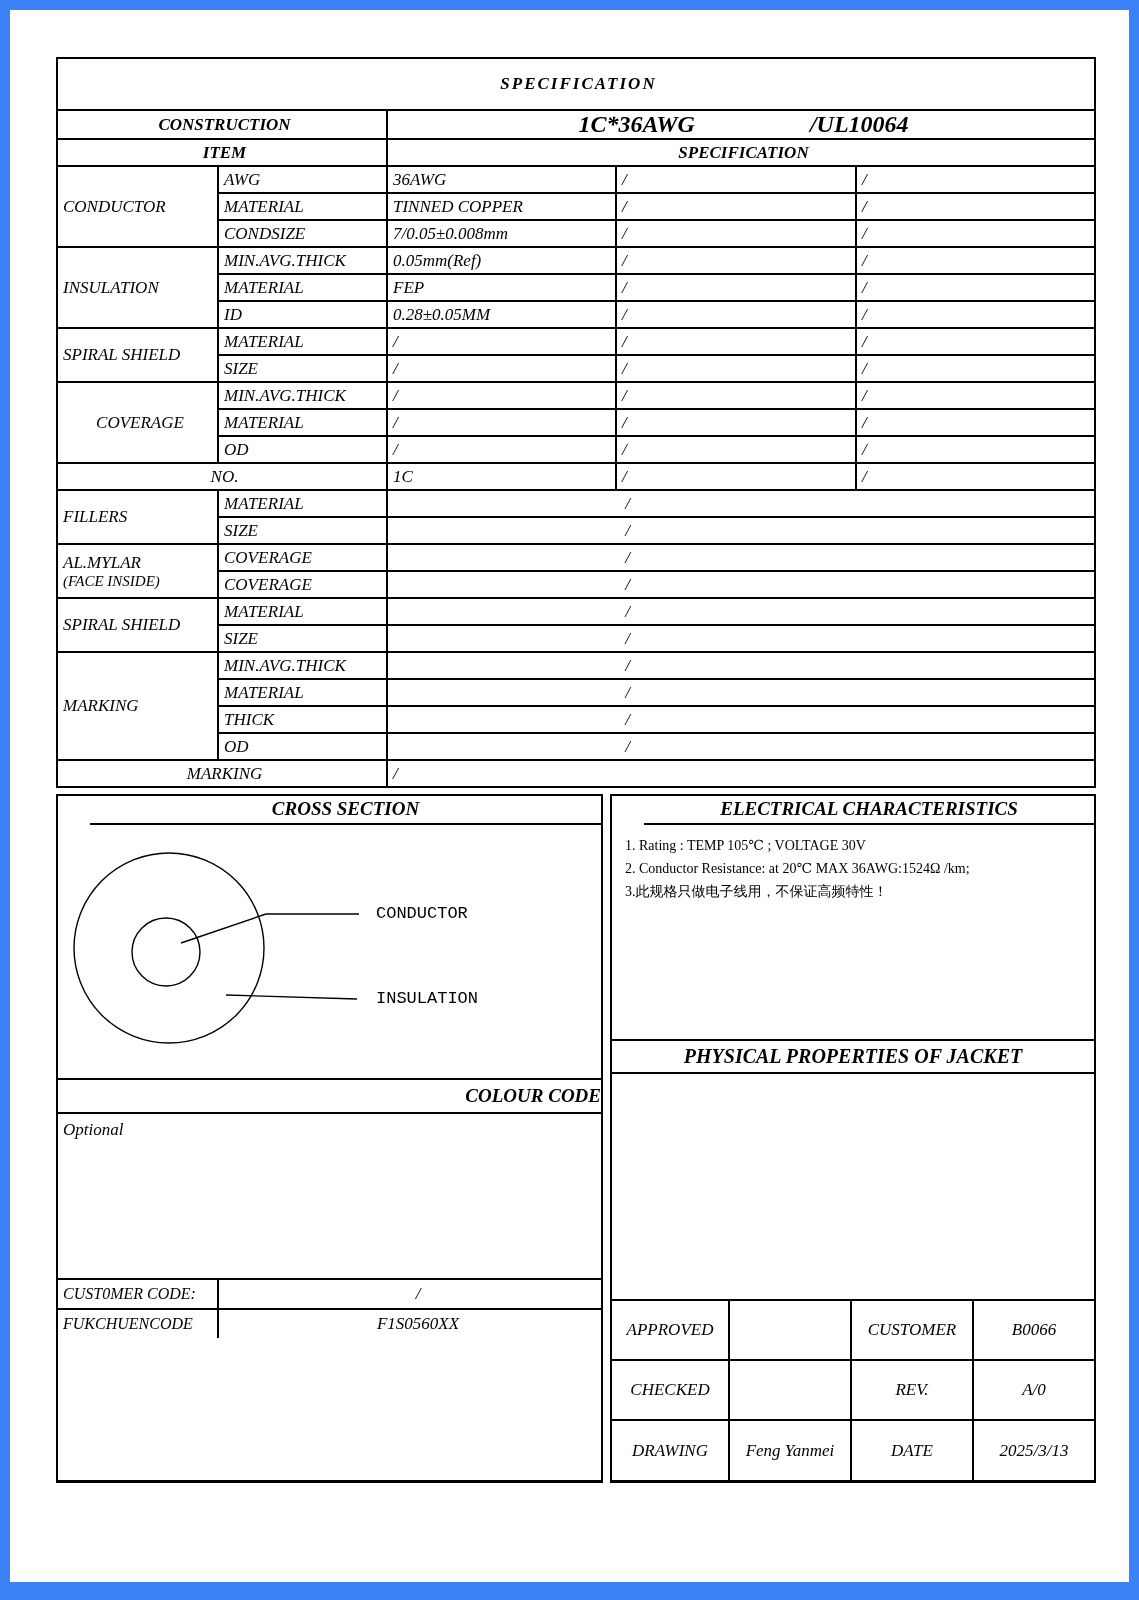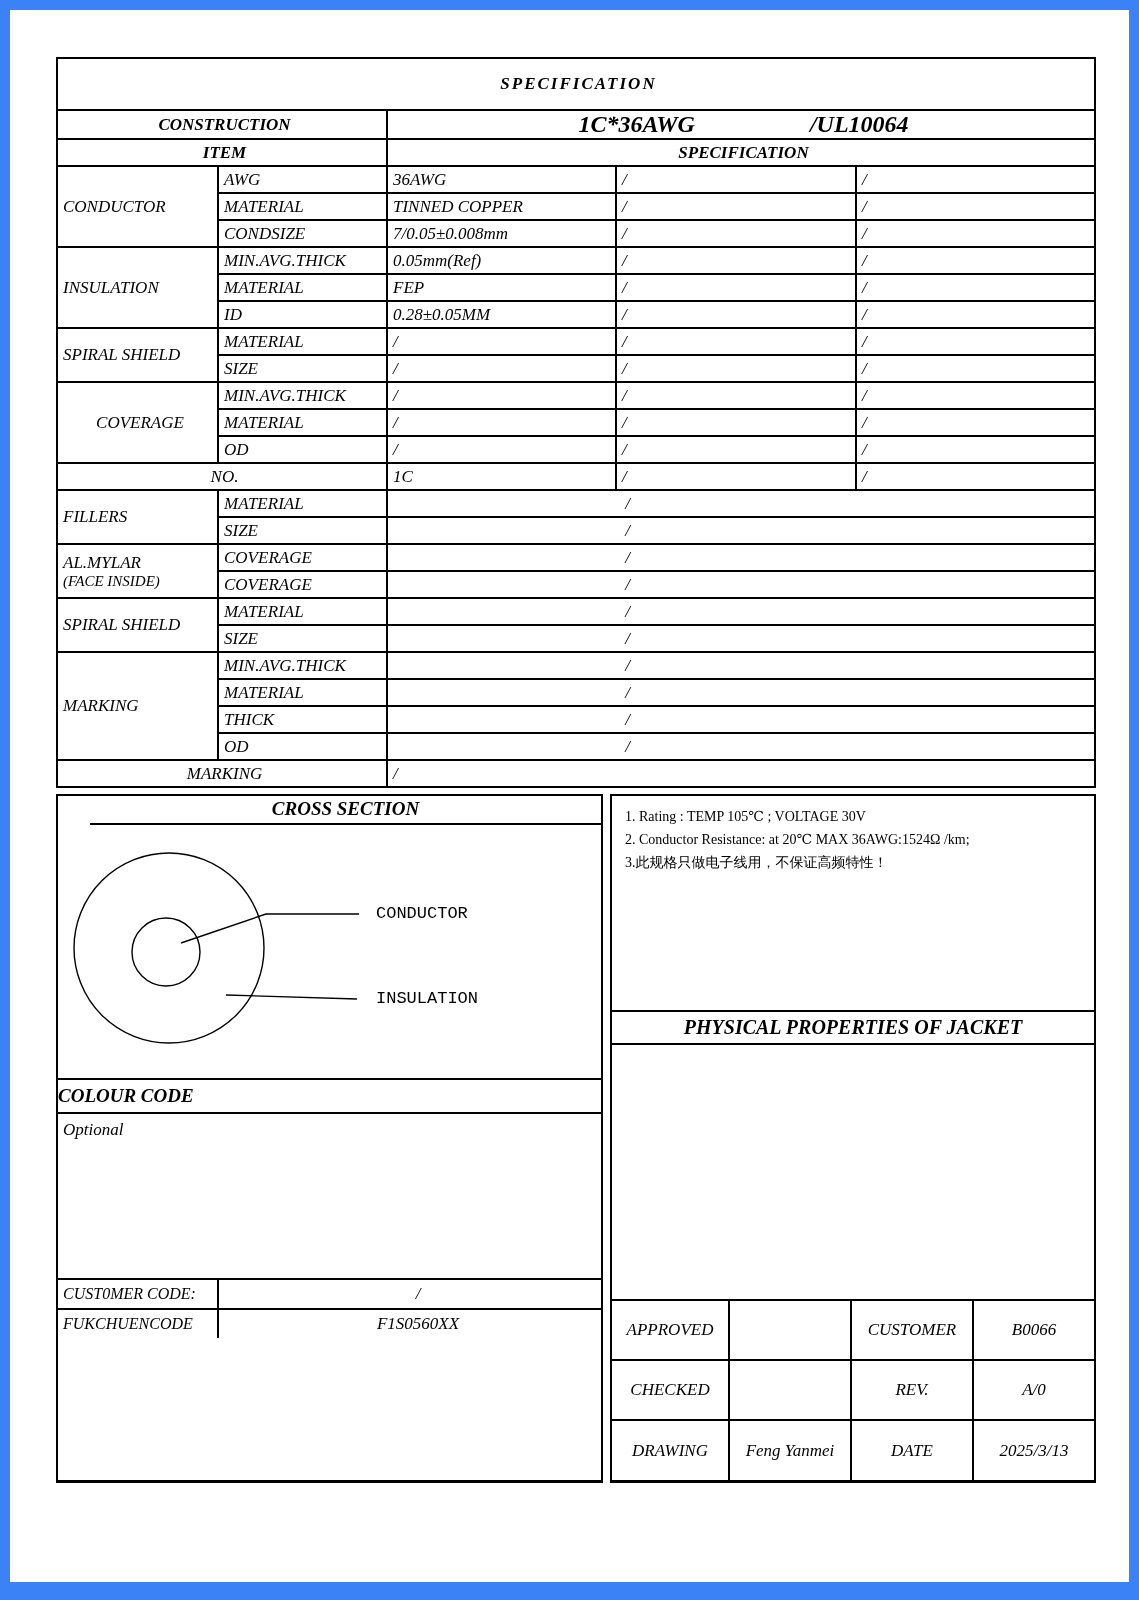--- a/index.html
+++ b/index.html
@@ -27,21 +27,21 @@
   .lbox{position:absolute;left:46px;top:784px;width:547px;height:689px;border:2px solid #000;
         border-bottom-width:3px;box-sizing:border-box;display:flex;flex-direction:column;font-style:italic;}
   .rbox{position:absolute;left:600px;top:784px;width:486px;height:689px;border:2px solid #000;
         border-bottom-width:3px;box-sizing:border-box;display:flex;flex-direction:column;}
   .box-hdr{height:29px;box-sizing:border-box;border-bottom:2px solid #000;text-align:center;
            font-weight:bold;font-style:italic;font-size:19px;line-height:26px;flex:none;margin-left:32px;}
   .diagram{height:253px;box-sizing:border-box;position:relative;flex:none;}
   .dlabel{position:absolute;font-style:normal;font-family:"Liberation Mono","DejaVu Sans Mono",monospace;
           font-size:17px;line-height:20px;}
   .cc-hdr{height:36px;box-sizing:border-box;border-top:2px solid #000;border-bottom:2px solid #000;
-          text-align:left;font-weight:bold;font-size:19px;line-height:31px;flex:none;}
+          text-align:right;font-weight:bold;font-size:19px;line-height:31px;flex:none;}
   .cc-body{height:164px;box-sizing:border-box;padding:6px 0 0 5px;font-size:17px;flex:none;}
   .code-row{height:30px;box-sizing:border-box;border-top:2px solid #000;display:flex;flex:none;gap:16px;}
   .code-lbl{width:161px;box-sizing:border-box;border-right:2px solid #000;padding-left:5px;
             font-size:16px;display:flex;align-items:center;}
   .code-val{flex:1;text-align:center;font-size:17px;display:flex;align-items:center;justify-content:center;}
   .fill{flex:1;}
 
   .elec{height:214px;box-sizing:border-box;padding:9px 0 0 13px;font-style:normal;font-size:14px;
         line-height:23px;flex:none;font-family:"Liberation Serif","DejaVu Serif",serif;}
   .phys-hdr{height:35px;box-sizing:border-box;border-top:2px solid #000;border-bottom:2px solid #000;
@@ -273,20 +273,21 @@
       <div class="code-val">/</div>
     </div>
     <div class="code-row">
       <div class="code-lbl">FUKCHUENCODE</div>
       <div class="code-val">F1S0560XX</div>
     </div>
     <div class="fill"></div>
   </div>
 
   <div class="rbox">
+    <div class="box-hdr">ELECTRICAL CHARACTERISTICS</div>
     <div class="elec">
       <div>1. Rating : TEMP  105℃ ;  VOLTAGE  30V</div>
       <div>2. Conductor Resistance:  at 20℃ MAX   36AWG:1524Ω /km;</div>
       <div>3.此规格只做电子线用，不保证高频特性！</div>
     </div>
     <div class="phys-hdr">PHYSICAL PROPERTIES OF JACKET</div>
     <div class="fill"></div>
     <table class="appr">
       <colgroup>
             <col style="width:117px">

